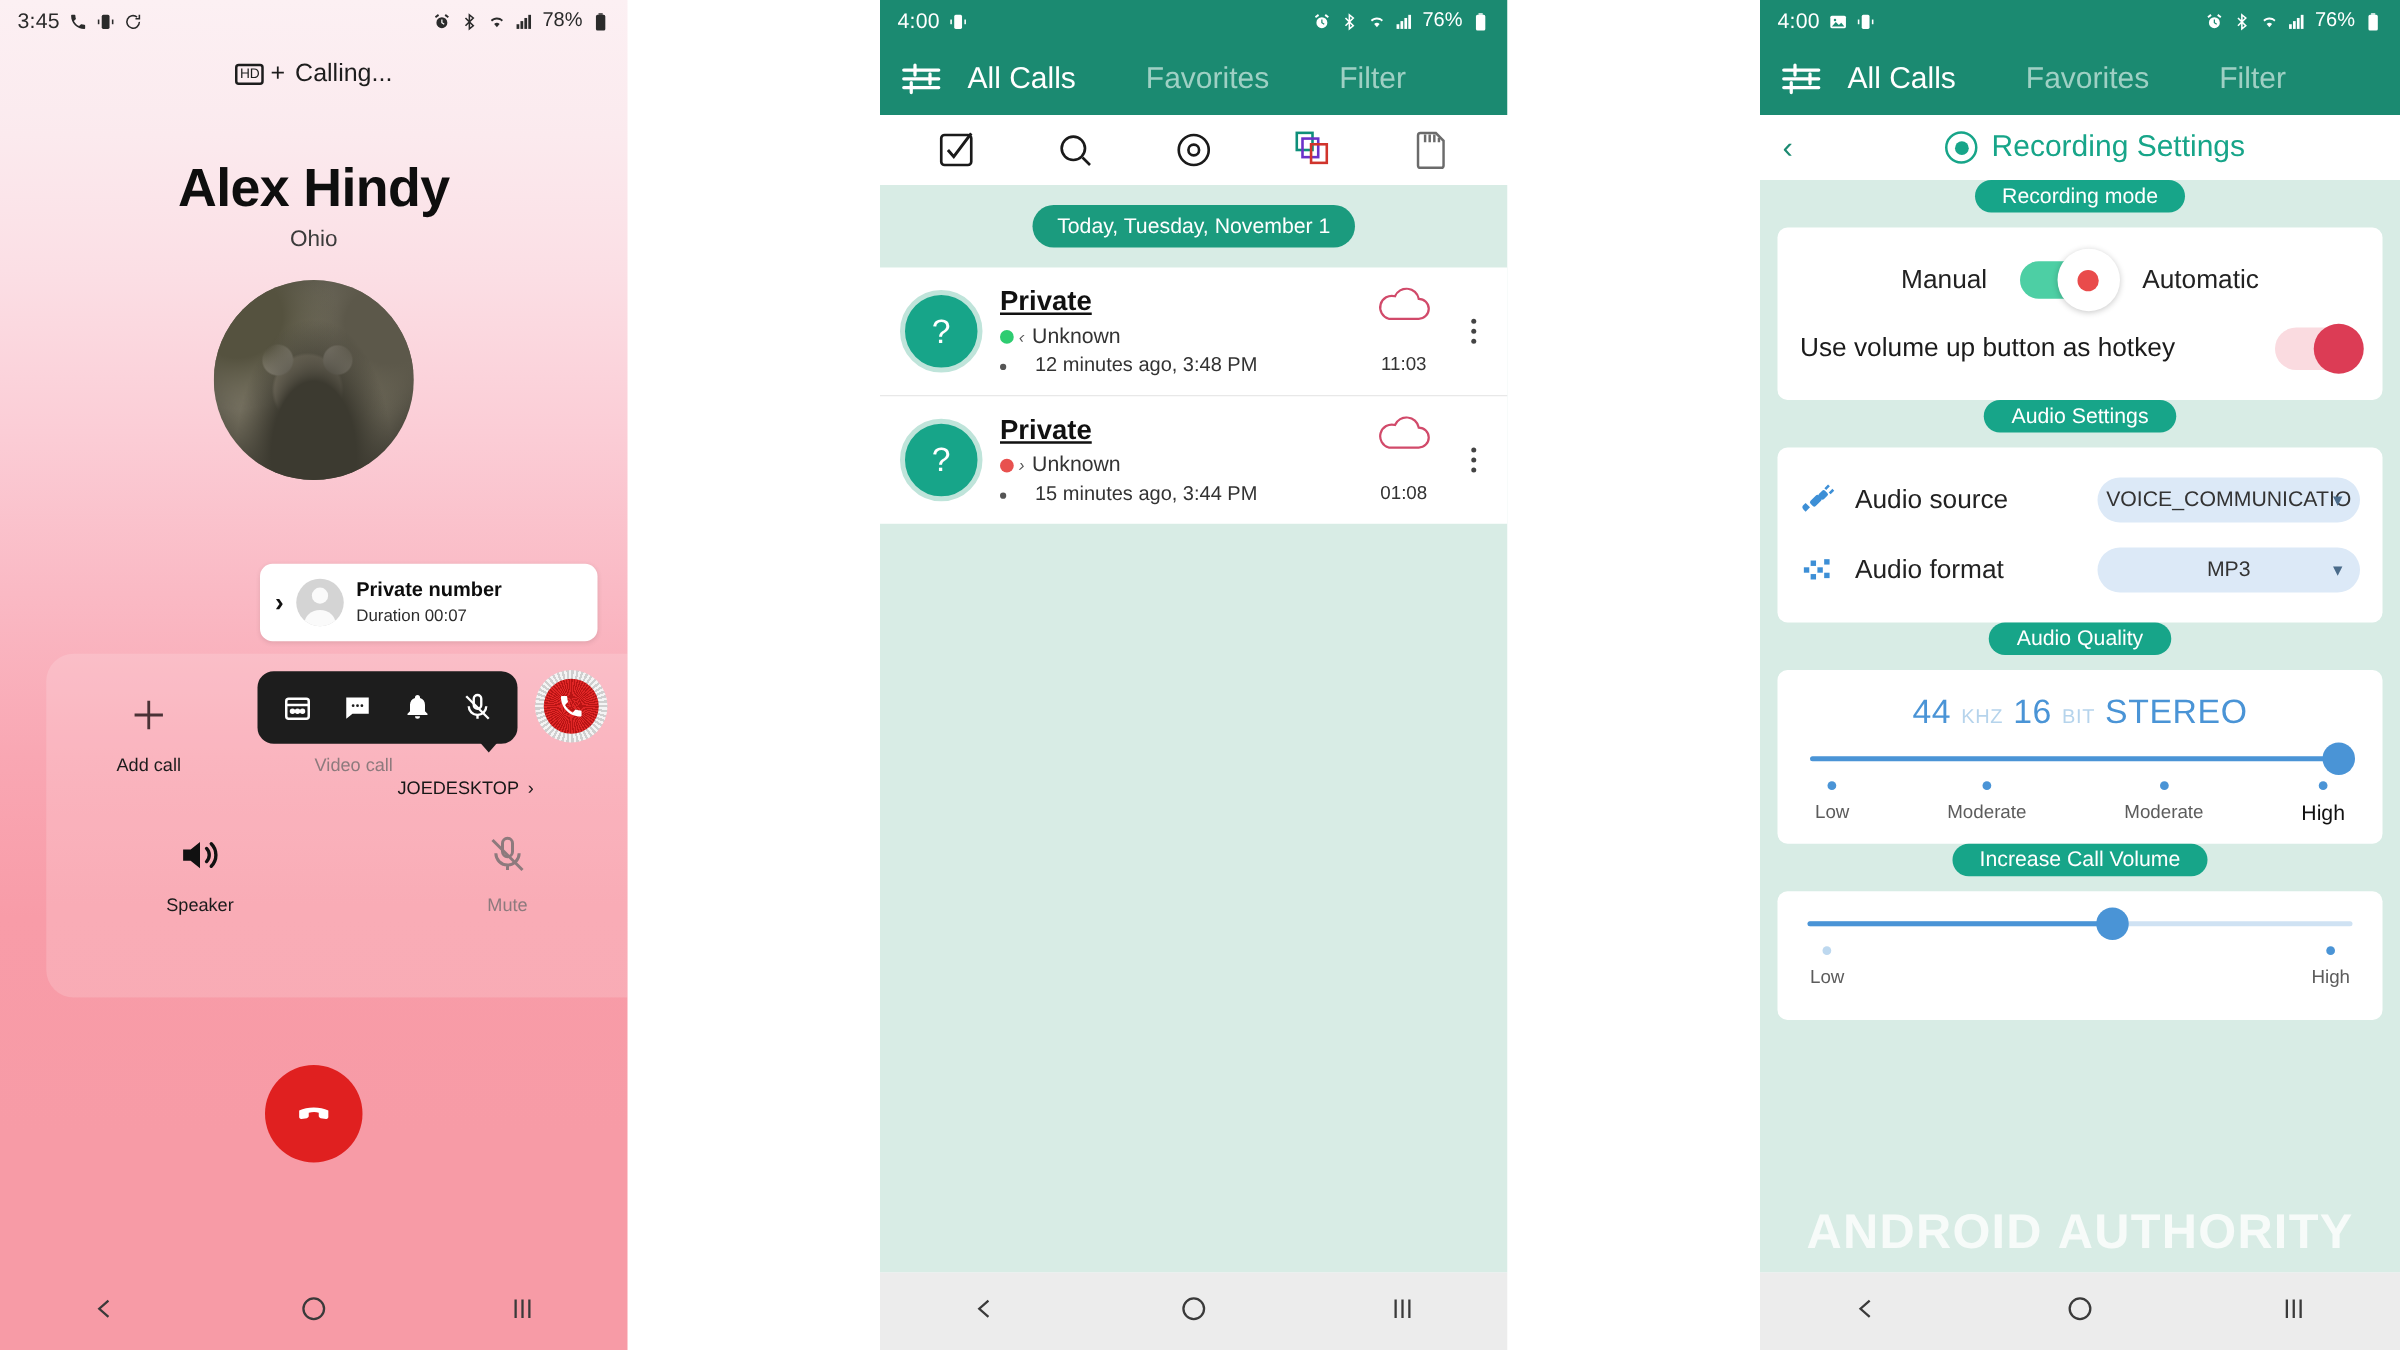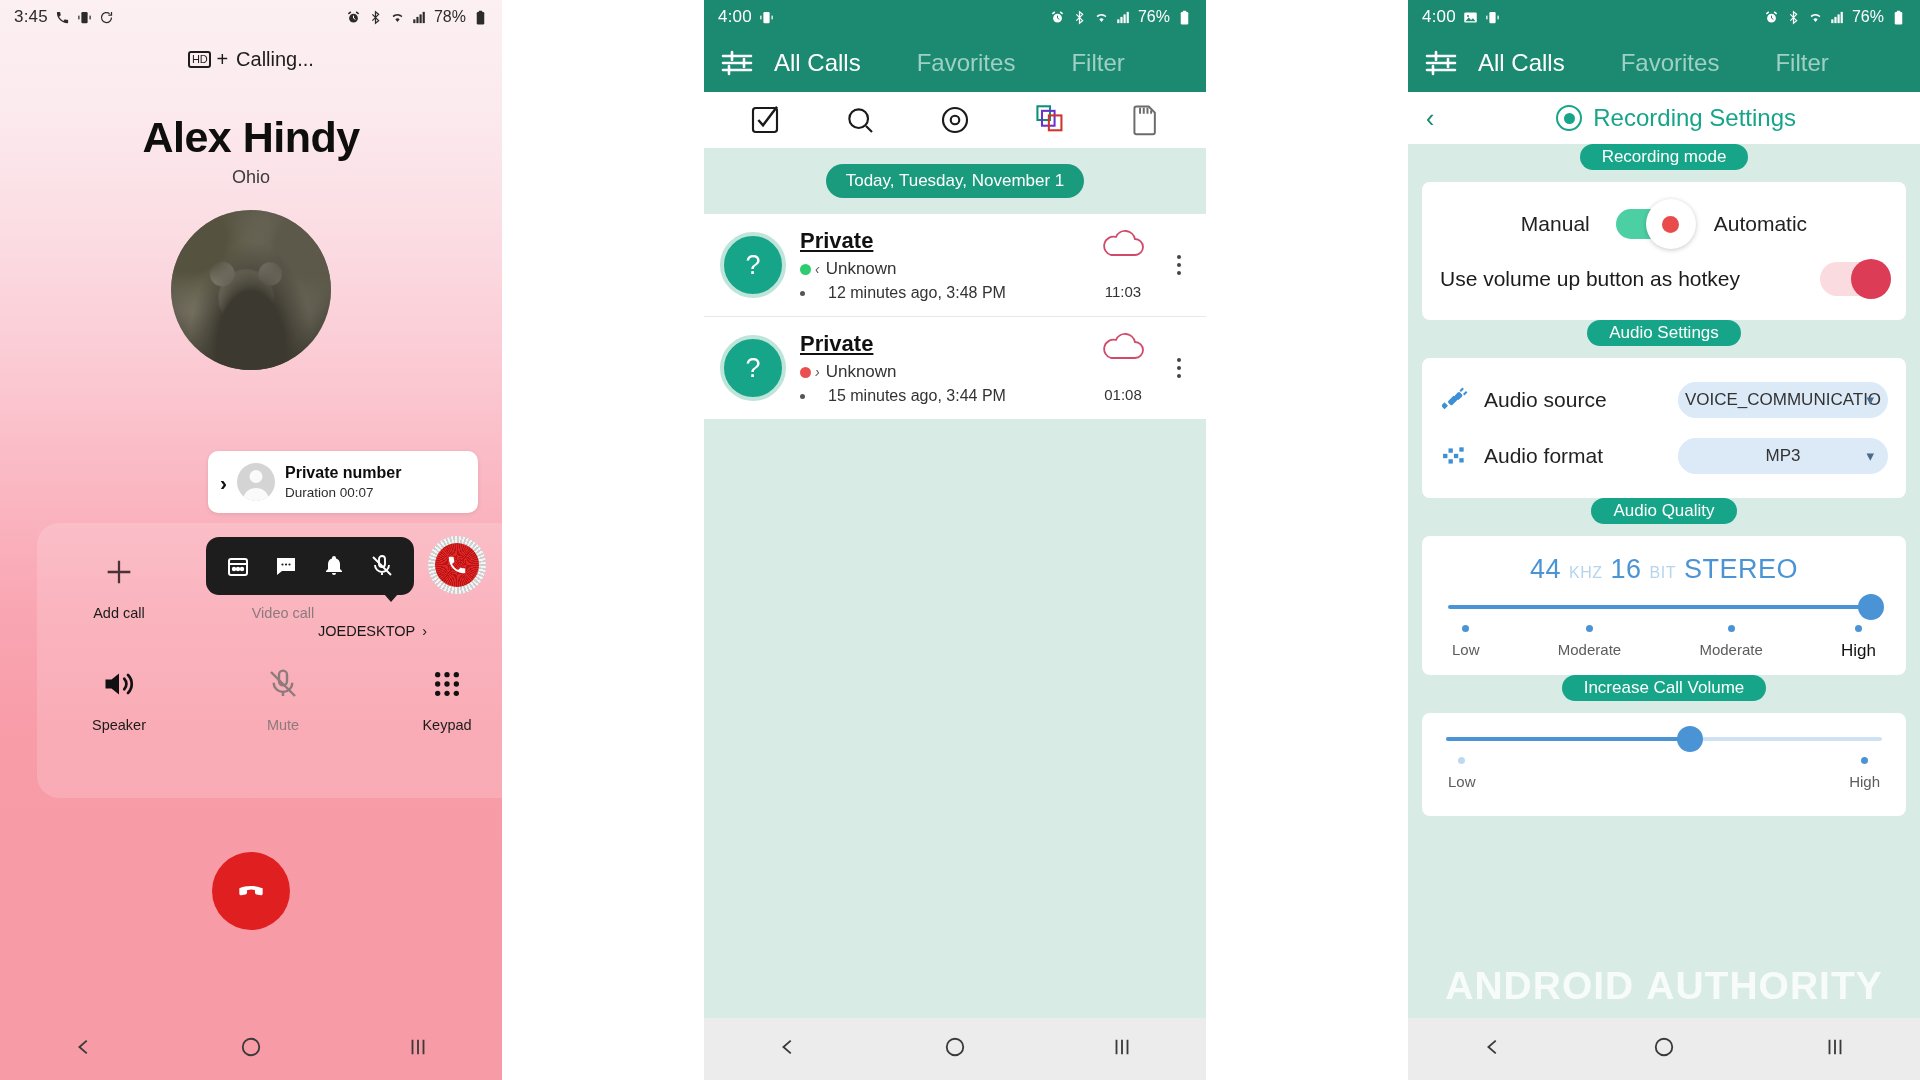--- a/index.html
+++ b/index.html
@@ -44,21 +44,21 @@
   .hd-badge {
     display: inline-flex; align-items: center; justify-content: center;
     font-size: 11px; font-weight: 400; border: 2px solid #1d1d1d;
     border-radius: 3px; padding: 0px 2px; line-height: 13px; letter-spacing: -0.3px;
     position: relative;
     text-align: center;
   }
   .hd-plus { font-size: 20px; font-weight: 500; margin-left: -3px; }
 
   .caller-name {
-    margin-top: 42px; text-align: center;
+    margin-top: 56px; text-align: center;
     font-size: 43px; font-weight: 700; color: #0e0e0e; letter-spacing: -.5px;
   }
   .caller-sub { margin-top: 5px; text-align: center; font-size: 18px; color: #3b3b3b; }
 
   .avatar {
     width: 160px; height: 160px; border-radius: 50%;
     margin: 22px auto 0;
     background:
       radial-gradient(circle at 32% 40%, #efe7dd 0 8%, rgba(0,0,0,0) 9%),
       radial-gradient(circle at 62% 40%, #efe7dd 0 8%, rgba(0,0,0,0) 9%),
@@ -388,36 +388,20 @@
         <div class="ctrl dim">
           <span class="ctrl-glyph">
             <svg width="32" height="32" viewBox="0 0 24 24" fill="none" stroke="#8d7a7d" stroke-width="1.8">
                 <rect x="9" y="2" width="6" height="11" rx="3"></rect>
                 <path d="M5 11a7 7 0 0 0 14 0M12 18v3"></path>
                 <path d="M3 3l18 18" stroke-width="1.8"></path>
               </svg>
           </span>
           <span class="lab">Mute</span>
         </div>
-        <div class="ctrl">
-          <span class="ctrl-glyph">
-            <svg width="32" height="32" viewBox="0 0 24 24" fill="#111">
-                <circle cx="5" cy="5" r="2"></circle>
-                <circle cx="12" cy="5" r="2"></circle>
-                <circle cx="19" cy="5" r="2"></circle>
-                <circle cx="5" cy="12" r="2"></circle>
-                <circle cx="12" cy="12" r="2"></circle>
-                <circle cx="19" cy="12" r="2"></circle>
-                <circle cx="5" cy="19" r="2"></circle>
-                <circle cx="12" cy="19" r="2"></circle>
-                <circle cx="19" cy="19" r="2"></circle>
-              </svg>
-          </span>
-          <span class="lab">Keypad</span>
-        </div>
       </div>
     </div>
 
     <div class="blackbar">
       <span class="bb-ico">
         <svg width="24" height="24" viewBox="0 0 24 24" fill="none" stroke="#fff" stroke-width="2">
             <rect x="3" y="5" width="18" height="16" rx="2"></rect>
             <path d="M3 10h18"></path>
             <circle cx="8" cy="15" r="1.2" fill="#fff"></circle>
             <circle cx="12" cy="15" r="1.2" fill="#fff"></circle>

